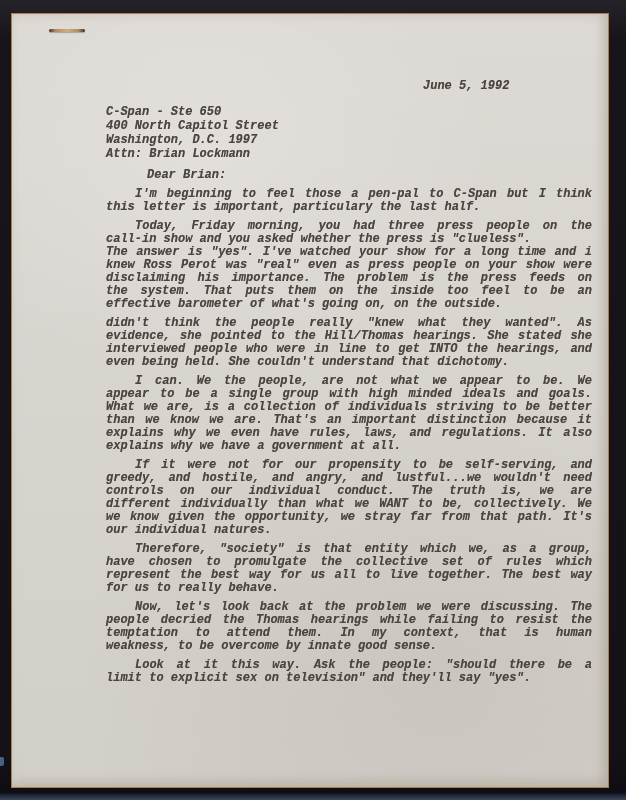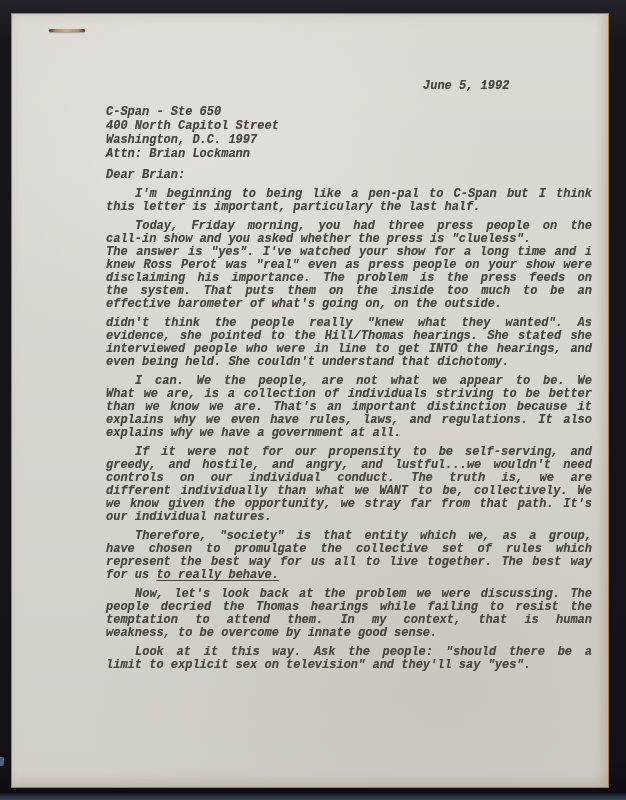--- a/index.html
+++ b/index.html
@@ -33,23 +33,23 @@
     font-style:italic; font-weight:bold; font-size:12px;
     color:#4b4540;
     text-shadow:0 0 0.4px rgba(75,69,64,0.55);
   }
   .line { line-height:13px; min-height:13px; white-space:pre-wrap; }
   .jl { white-space:normal; text-align:justify; text-align-last:justify; }
   .ind { padding-left:29px; }
   .date-line { padding-left:317px; white-space:pre; }
   .address { margin-top:12px; }
   .address .line { line-height:14px; min-height:14px; }
-  .salut { margin-top:8px; }
+  .salut { margin-top:8px;margin-left:41px; }
   .para { margin-top:6px; }
-  .u { text-decoration:underline; text-underline-offset:2px; text-decoration-thickness:1px; }
+  .u { text-underline-offset:2px; text-decoration-thickness:1px; }
   .bottom-strip {
     position:absolute; left:0; bottom:0; width:626px; height:7px;
     background:linear-gradient(180deg,#11141c,#2a3140 55%,#39455c);
   }
   .edge-mark {
     position:absolute; left:0; top:757px; width:4px; height:9px;
     background:#5b7ba6; opacity:0.75; border-radius:0 2px 2px 0;
   }
 </style>
 </head>
@@ -64,40 +64,41 @@
         <div class="line">C-Span - Ste 650</div>
         <div class="line">400 North Capitol Street</div>
         <div class="line">Washington, D.C. 1997</div>
         <div class="line">Attn: Brian Lockmann</div>
       </div>
       <div class="salut">
         <div class="line">Dear Brian:</div>
       </div>
       <div id="paragraphs">
           <div class="para">
-            <div class="line jl ind">I'm beginning to being like a pen-pal to C-Span but I think</div>
+            <div class="line jl ind">I'm beginning to feel those a pen-pal to C-Span but I think</div>
             <div class="line">this letter is important, particulary the last half.</div>
           </div>
           <div class="para">
             <div class="line jl ind">Today, Friday morning, you had three press people on the</div>
             <div class="line">call-in show and you asked whether the press is "clueless".</div>
             <div class="line jl">The answer is "yes". I've watched your show for a long time and i</div>
             <div class="line jl">knew Ross Perot was "real" even as press people on your show were</div>
             <div class="line jl">disclaiming his importance.  The problem is the press feeds on</div>
-            <div class="line jl">the system.  That puts them on the inside too much to be an</div>
+            <div class="line jl">the system.  That puts them on the inside too feel to be an</div>
             <div class="line">effective barometer of what's going on, on the outside.</div>
           </div>
           <div class="para">
             <div class="line jl">didn't think the people really "knew what they wanted".  As</div>
             <div class="line jl">evidence, she pointed to the Hill/Thomas hearings. She stated she</div>
             <div class="line jl">interviewed people who were in line to get INTO the hearings, and</div>
             <div class="line">even being held. She couldn't understand that dichotomy.</div>
           </div>
           <div class="para">
             <div class="line jl ind">I can.  We the people, are not what we appear to be.  We</div>
+            <div class="line jl">appear to be a single group with high minded ideals and goals.</div>
             <div class="line jl">What we are, is a collection of individuals striving to be better</div>
             <div class="line jl">than we know we are.  That's an important distinction because it</div>
             <div class="line jl">explains why we even have rules, laws, and regulations.  It also</div>
             <div class="line">explains why we have a government at all.</div>
           </div>
           <div class="para">
             <div class="line jl ind">If it were not for our propensity to be self-serving, and</div>
             <div class="line jl">greedy, and hostile, and angry, and lustful...we wouldn't need</div>
             <div class="line jl">controls on our individual conduct.  The truth is, we are</div>
             <div class="line jl">different individually than what we WANT to be, collectively.  We</div>

